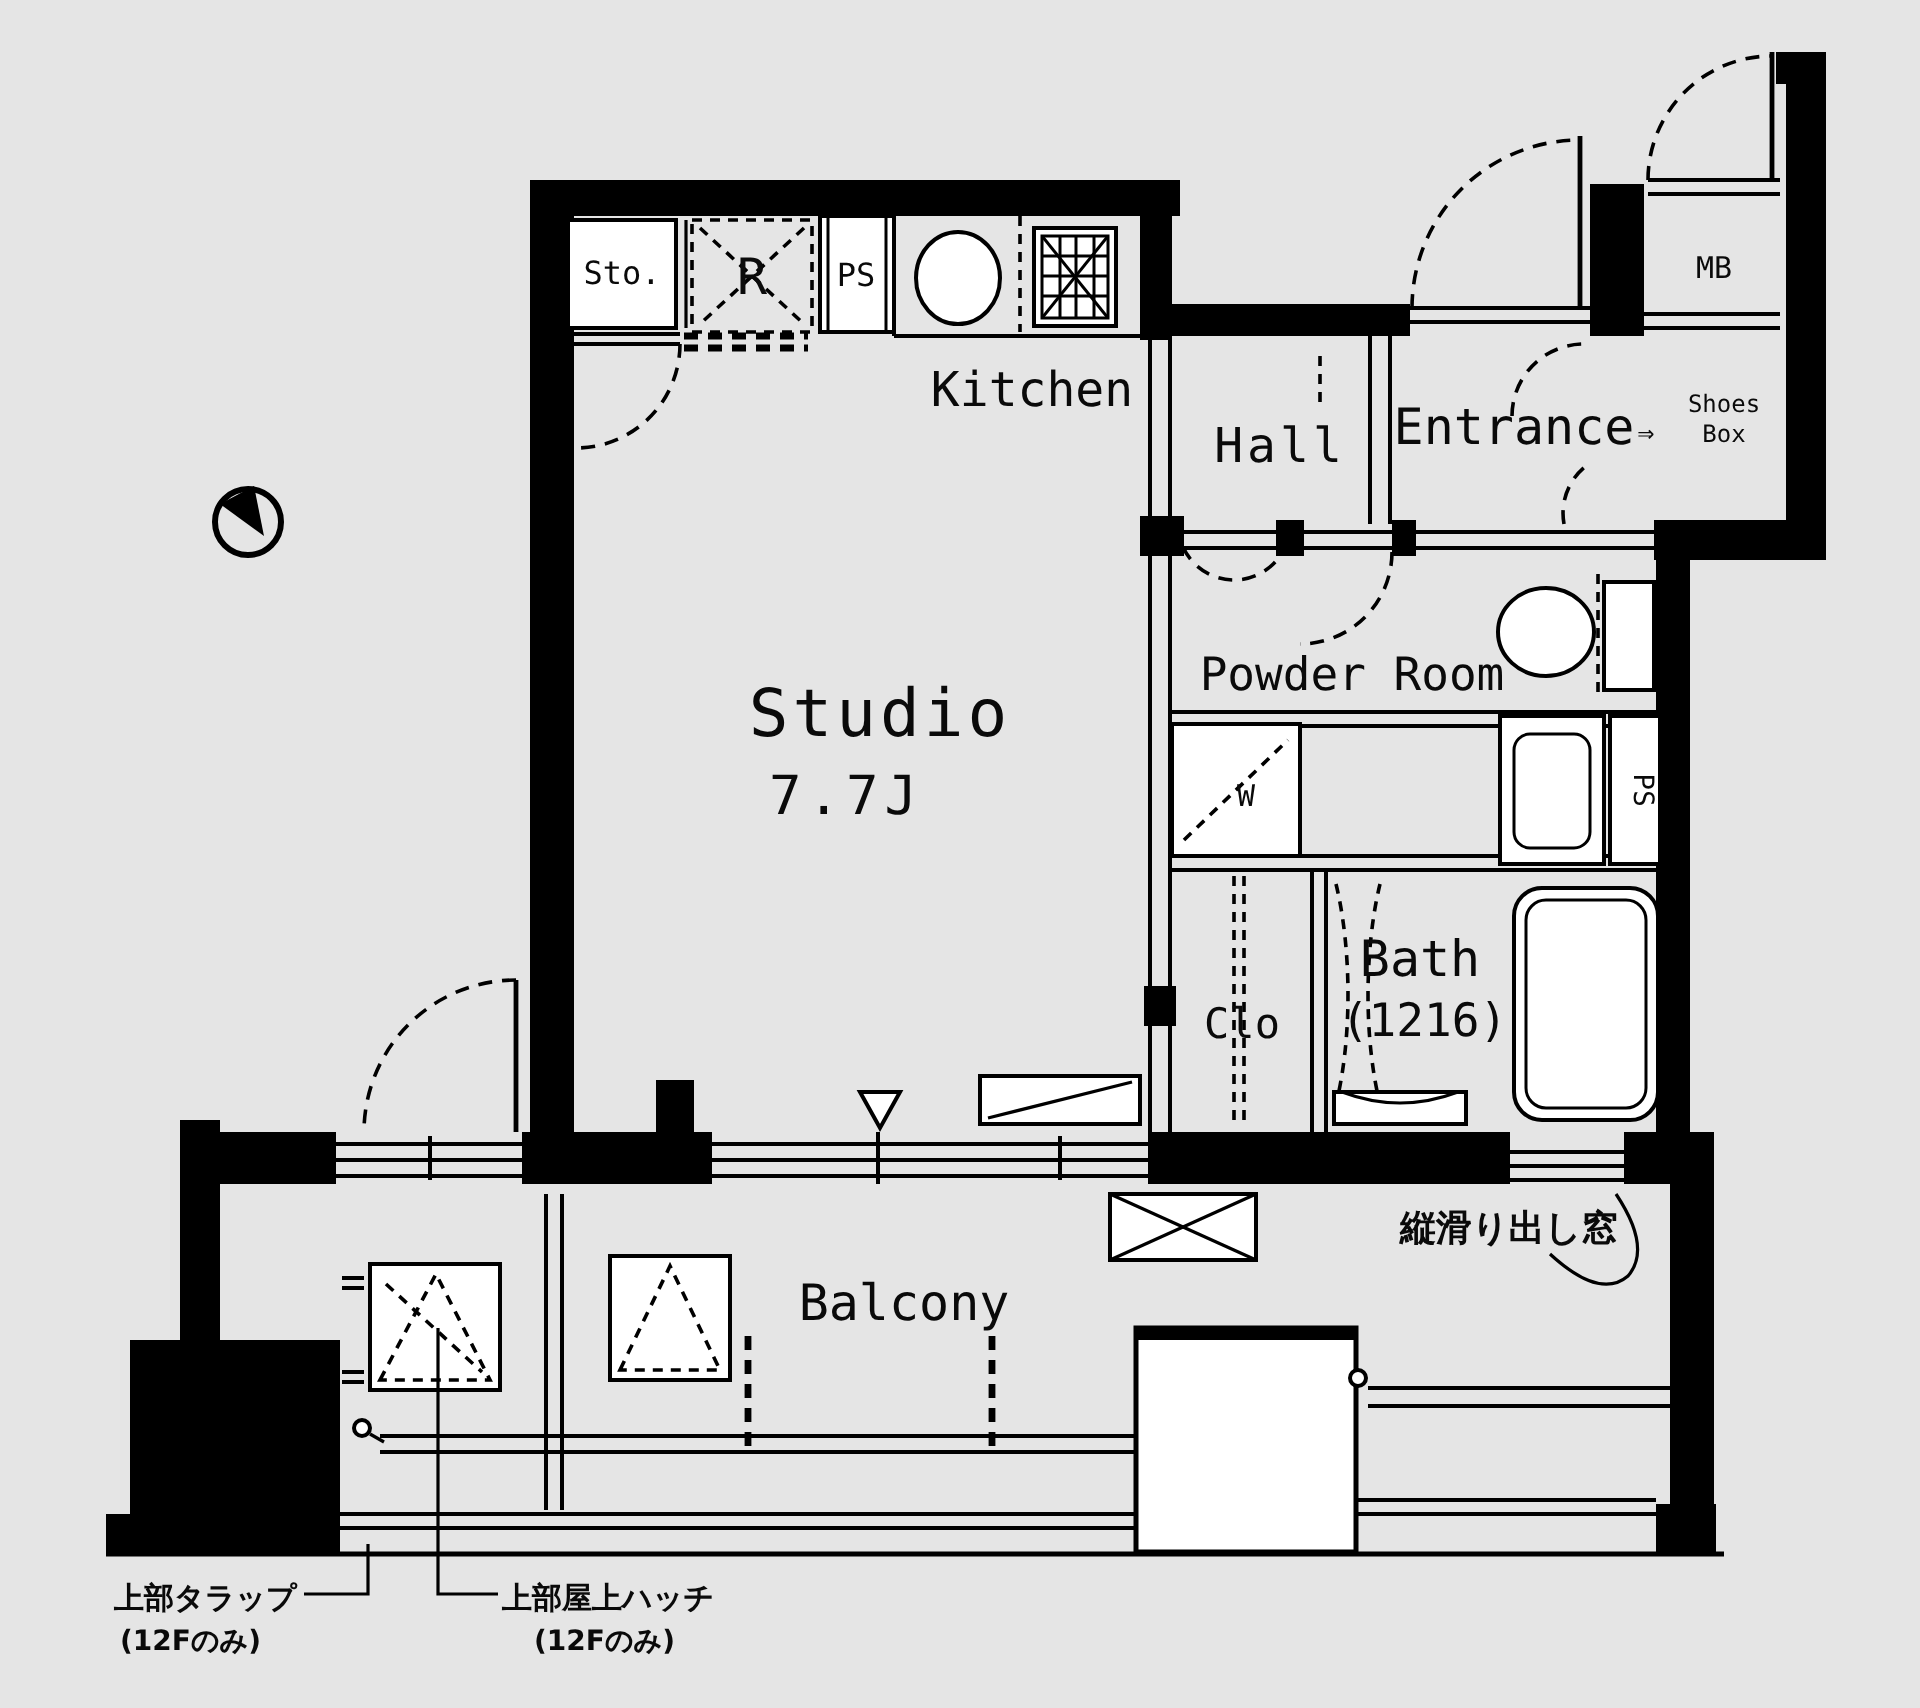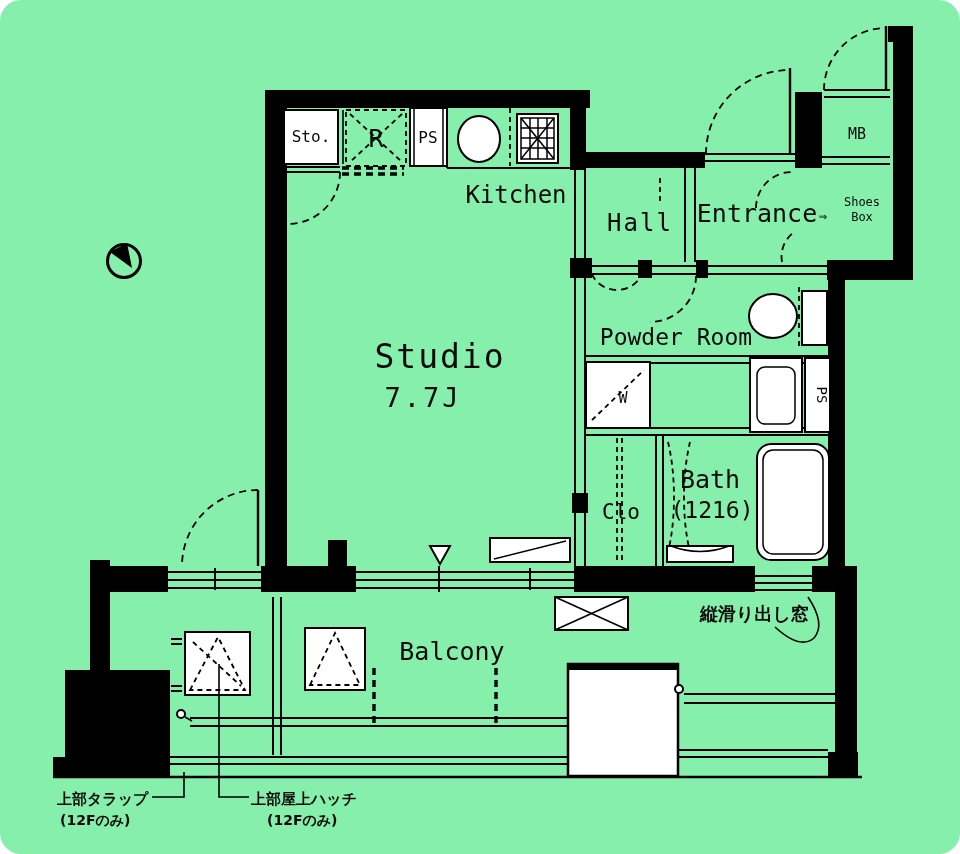--- a/index.html
+++ b/index.html
@@ -1,16 +1,16 @@
 <!DOCTYPE html>
 <html><head>
 <meta charset="utf-8">
 <style>
   html,body{margin:0;padding:0;background:#ffffff;}
-  .stage{width:960px;height:854px;position:relative;background:#86efac;overflow:hidden;border-radius:21px;}
+  .stage{width:960px;height:854px;position:relative;background:#e5e5e5;overflow:hidden;}
   svg{display:block;}
   .ln{stroke:#000;stroke-width:2;fill:none;}
   .ln15{stroke:#000;stroke-width:1.6;fill:none;}
   .wall{fill:#000;stroke:none;}
   .dash{stroke:#000;stroke-width:1.8;fill:none;stroke-dasharray:7 5;}
   .dash2{stroke:#000;stroke-width:1.8;fill:none;stroke-dasharray:5 4;}
   .chunk{stroke:#000;stroke-width:3.4;fill:none;stroke-dasharray:7 5;}
   .leaf{stroke:#000;stroke-width:2.4;fill:none;}
   .fix{stroke:#000;stroke-width:2;fill:#fff;}
   .fix15{stroke:#000;stroke-width:1.5;fill:none;}

